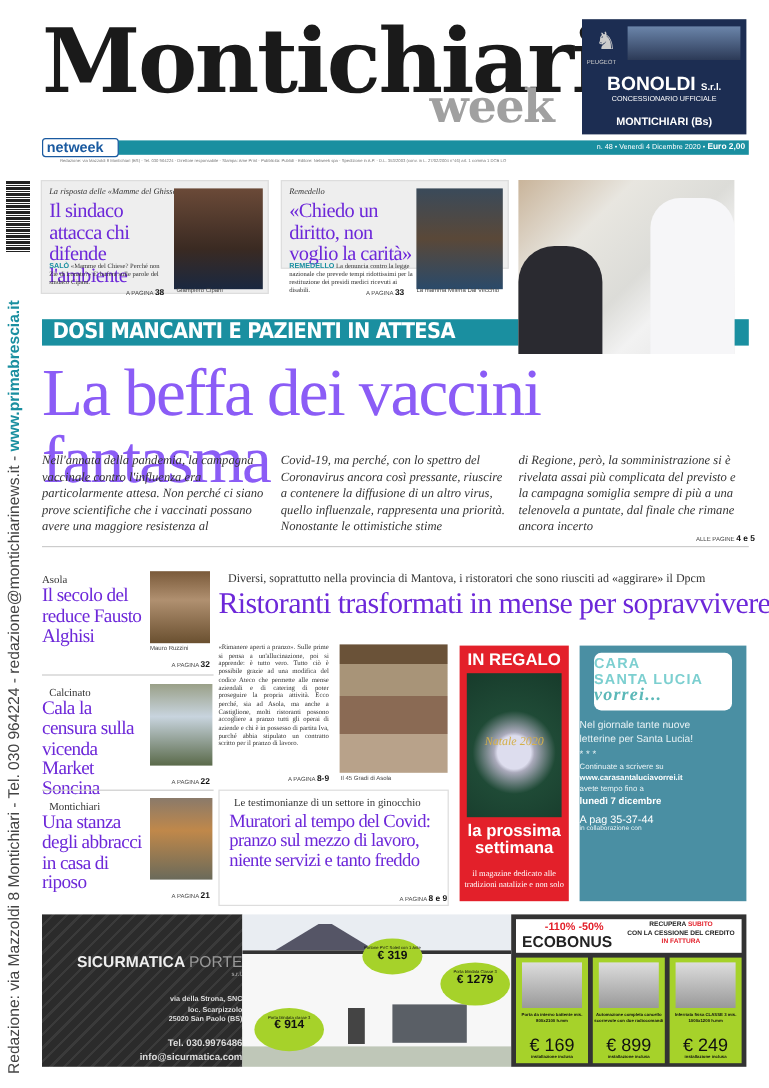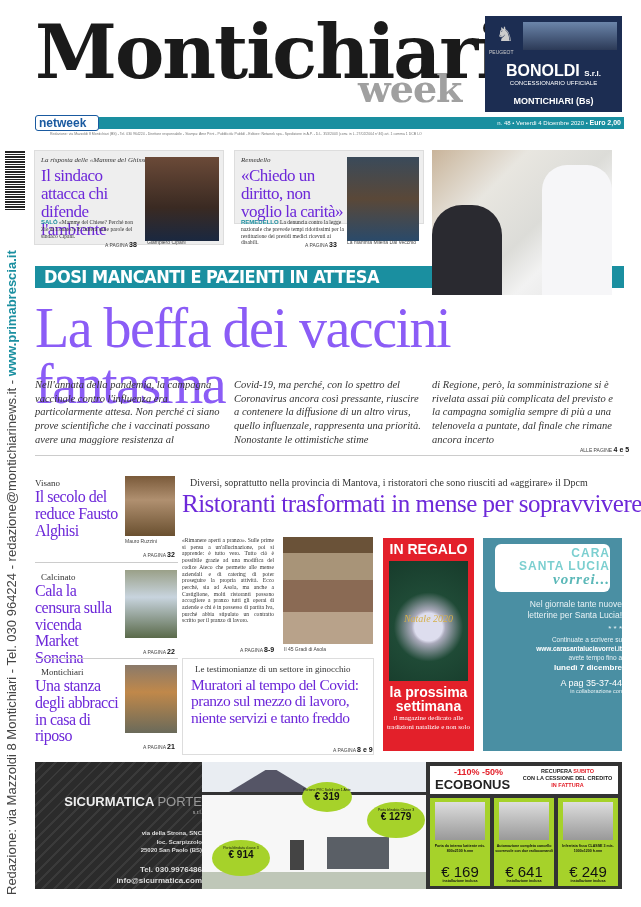--- a/index.html
+++ b/index.html
@@ -36,22 +36,22 @@
 .teal-band2{left:600px;top:266px;width:24px;height:22px;background:#1a8fa0}
 .kicker-main{left:44px;top:266px;font-family:"DejaVu Sans",sans-serif;font-weight:bold;font-size:18px;color:#fff;line-height:22px;letter-spacing:-0.5px;font-stretch:condensed}
 .main-title{left:35px;top:300px;font-size:56px;font-family:"Liberation Serif",serif;color:#8b5cf6;letter-spacing:-1.5px;line-height:1}
 .lead{top:378px;width:190px;font-size:10.5px;font-style:italic;line-height:1.3;color:#333}
 .rule{height:1px;background:#ccc}
 .inregalo{left:383px;top:538px;width:91px;height:213px;background:#e3202a;color:#fff;text-align:center;font-family:"Liberation Sans",sans-serif}
 .inregalo .t{font-weight:bold;font-size:14px;margin-top:3px}
 .inregalo .cover{margin:4px 6px;height:120px;background:radial-gradient(circle at 50% 55%,#dde 0 18%,#aab 22%,#1f4a36 45%,#173b2b 100%);position:relative}
 .inregalo .cover span{position:absolute;left:0;right:0;top:52px;color:#d4b04a;font-style:italic;font-size:10px;font-family:"Liberation Serif",serif}
 .inregalo .p{font-weight:bold;font-size:14px;line-height:1}
-.inregalo .s{font-family:"Liberation Serif",serif;font-size:7px;margin-top:1px;line-height:1.3}
-.lucia{left:483px;top:538px;width:139px;height:213px;background:#4a8fa3;color:#e8f2f5;text-align:right;font-family:"Liberation Sans",sans-serif}
+.inregalo .s{font-family:"Liberation Serif",serif;font-size:7px;margin-top:11px;line-height:1.3}
+.lucia{left:483px;top:538px;width:139px;height:213px;background:#4a8fa3;color:#e8f2f5;text-align:left;font-family:"Liberation Sans",sans-serif}
 .lucia .logo{margin:6px 12px 0;height:48px;background:#fff;border-radius:6px;color:#7ccfd0;font-size:12px;line-height:13px;padding-top:3px;font-weight:bold;letter-spacing:1px}
 .lucia .logo i{color:#5bb8b8;font-family:"Liberation Serif",serif;font-size:15px}
 .lucia .l1{font-size:8.5px;margin-top:7px;line-height:1.35}
 .lucia .stars{font-size:8px;margin:2px 0}
 .lucia .l2{font-size:6.5px;line-height:1.4}
 .lucia .l2 b{color:#fff}
 .lucia .pagine{font-size:9px;margin-top:5px;color:#fff}
 .lucia .collab{font-size:5.5px}
 .lucia .green{margin:3px 6px;height:42px;background:#fff;color:#1e7a3a;font-weight:bold;font-size:30px;line-height:42px;letter-spacing:-1px}
 .sic{left:35px;top:762px;width:167px;height:127px;background:repeating-linear-gradient(135deg,#2b2b2b 0 6px,#3a3a3a 6px 8px);color:#ddd;text-align:right;font-family:"Liberation Sans",sans-serif}
@@ -130,21 +130,21 @@
 
 <div class="abs main-title">La beffa dei vaccini fantasma</div>
 
 <div class="abs lead" style="left:35px">Nell'annata della pandemia, la campagna vaccinale contro l'influenza era particolarmente attesa. Non perché ci siano prove scientifiche che i vaccinati possano avere una maggiore resistenza al</div>
 <div class="abs lead" style="left:234px">Covid-19, ma perché, con lo spettro del Coronavirus ancora così pressante, riuscire a contenere la diffusione di un altro virus, quello influenzale, rappresenta una priorità. Nonostante le ottimistiche stime</div>
 <div class="abs lead" style="left:432px">di Regione, però, la somministrazione si è rivelata assai più complicata del previsto e la campagna somiglia sempre di più a una telenovela a puntate, dal finale che rimane ancora incerto</div>
 <div class="abs pg" style="left:580px;top:446px"><span>ALLE PAGINE</span> <b>4 e 5</b></div>
 <div class="abs rule" style="left:35px;top:455px;width:589px"></div>
 
 <div class="abs" style="left:35px;top:465px;width:143px;height:95px">
-  <div class="abs kick" style="left:0;top:13px;font-style:normal">Visano</div>
+  <div class="abs kick" style="left:0;top:13px;font-style:normal">Asola</div>
   <div class="abs hd" style="left:0;top:24px;width:90px;font-size:16px">Il secolo del reduce Fausto Alghisi</div>
   <div class="abs photo" style="left:90px;top:11px;width:50px;height:60px;background:linear-gradient(#7a5a3a,#b09070 40%,#6a5030)"></div>
   <div class="abs tiny" style="left:90px;top:73px">Mauro Ruzzini</div>
   <div class="abs pg" style="left:108px;top:86px"><span>A PAGINA</span> <b>32</b></div>
 </div>
 <div class="abs rule" style="left:35px;top:562px;width:143px"></div>
 <div class="abs" style="left:35px;top:565px;width:143px;height:93px">
   <div class="abs kick" style="left:6px;top:7px;font-style:normal">Calcinato</div>
   <div class="abs hd" style="left:0;top:18px;width:90px;font-size:16px">Cala la censura sulla vicenda Market Soncina</div>
   <div class="abs photo" style="left:90px;top:5px;width:52px;height:68px;background:linear-gradient(#9aa088,#c8d4de 40%,#5a6a4a)"></div>
@@ -221,21 +221,21 @@
   </div>
   <div class="card" style="left:4px">
       <div class="img"></div>
       <div class="d">Porta da interno battente mis. 800x2100 h.mm</div>
       <div class="pr">€ 169</div>
       <div class="inst">installazione inclusa</div>
     </div>
   <div class="card" style="left:68px">
       <div class="img"></div>
       <div class="d">Automazione completa cancello scorrevole con due radiocomandi</div>
-      <div class="pr">€ 641</div>
+      <div class="pr">€ 899</div>
       <div class="inst">installazione inclusa</div>
     </div>
   <div class="card" style="left:132px">
       <div class="img"></div>
       <div class="d">Inferriata fissa CLASSE 3 mis. 1000x1200 h.mm</div>
       <div class="pr">€ 249</div>
       <div class="inst">installazione inclusa</div>
     </div>
 </div>
 

